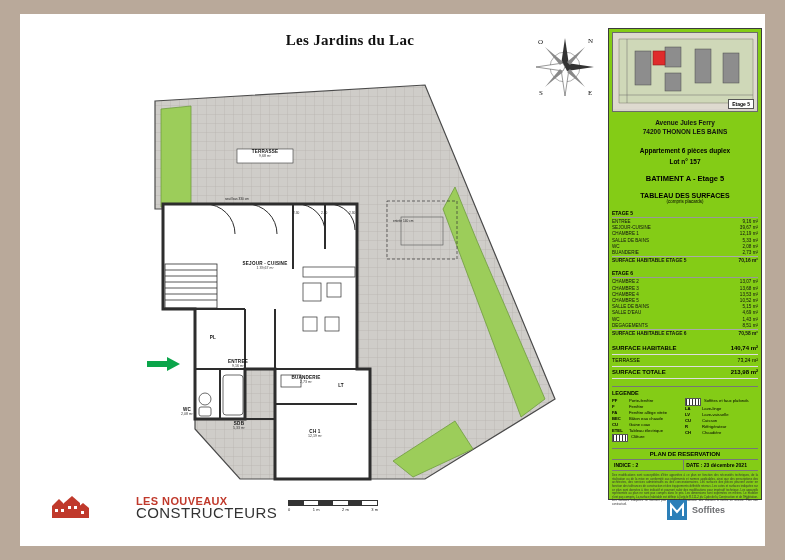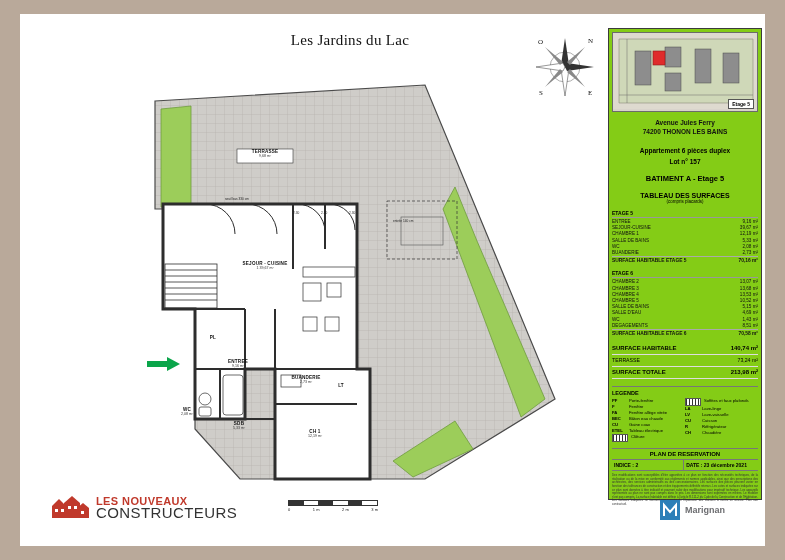--- a/index.html
+++ b/index.html
@@ -8,21 +8,21 @@
     background:#b9a99a;
     font-family:"Liberation Sans", sans-serif;
     overflow:hidden;
   }
   #sheet{
     position:absolute;left:20px;top:14px;width:745px;height:532px;
     background:#ffffff;
   }
   
   .title-block{position:absolute;left:180px;top:18px;width:300px;text-align:center;}
-  .title-main{font-size:15px;font-weight:normal;color:#111;letter-spacing:.3px;font-family:"Liberation Serif",serif;}
+  .title-main{font-size:15px;font-weight:bold;color:#111;letter-spacing:.3px;font-family:"Liberation Serif",serif;}
   .title-sub{font-size:10px;font-weight:bold;color:#111;margin-top:3px;letter-spacing:.5px;}
 
   
   .compass{position:absolute;left:510px;top:18px;width:70px;height:70px;}
   .compass svg{display:block;}
 
   
   .plan{position:absolute;left:105px;top:55px;width:470px;height:420px;}
 
   
@@ -58,21 +58,21 @@
   .plan-res{text-align:center;font-size:6px;font-weight:bold;margin-top:6px;border-top:1px solid #777;border-bottom:1px solid #777;padding:2px 0;}
   .indice{display:flex;font-size:5px;font-weight:bold;border-bottom:1px solid #777;}
   .indice div{padding:2px 2px;}
   .indice .a{width:46%;border-right:1px solid #777;}
   .indice .b{flex:1;}
   .fine{font-size:2.9px;line-height:3.6px;color:#333;margin-top:3px;text-align:justify;}
 
   
   .logo-left{position:absolute;left:30px;bottom:26px;display:flex;align-items:center;gap:6px;}
   .logo-left .mark{width:40px;height:26px;position:relative;}
-  .logo-left .txt{line-height:11px;}
+  .logo-left .txt{line-height:11px;margin-left:40px;}
   .logo-left .l1{font-size:11px;font-weight:bold;color:#c0392b;letter-spacing:.4px;}
   .logo-left .l2{font-size:15px;font-weight:normal;color:#333;letter-spacing:.4px;}
   .logo-right{position:absolute;right:40px;bottom:26px;display:flex;align-items:center;gap:5px;}
   .logo-right .m{width:20px;height:20px;}
   .logo-right .t{font-size:9px;color:#6d6e71;font-weight:bold;}
 
   
   .scalebar{position:absolute;left:268px;bottom:34px;width:90px;}
   .scalebar .bars{display:flex;height:4px;border:1px solid #333;}
   .scalebar .bars div{flex:1;}
@@ -476,16 +476,16 @@
     </div>
   </div>
 
   <div class="logo-right">
     <div class="m">
       <svg width="20" height="20" viewBox="0 0 20 20">
         <rect x="0" y="0" width="20" height="20" fill="#2c7fb8"></rect>
         <path d="M4,16 V5 L10,12 L16,5 V16" stroke="#fff" stroke-width="2" fill="none"></path>
       </svg>
     </div>
-    <div class="t">Marignan</div>
+    <div class="t">Soffites</div>
   </div>
 
 </div>
 
 </body></html>

